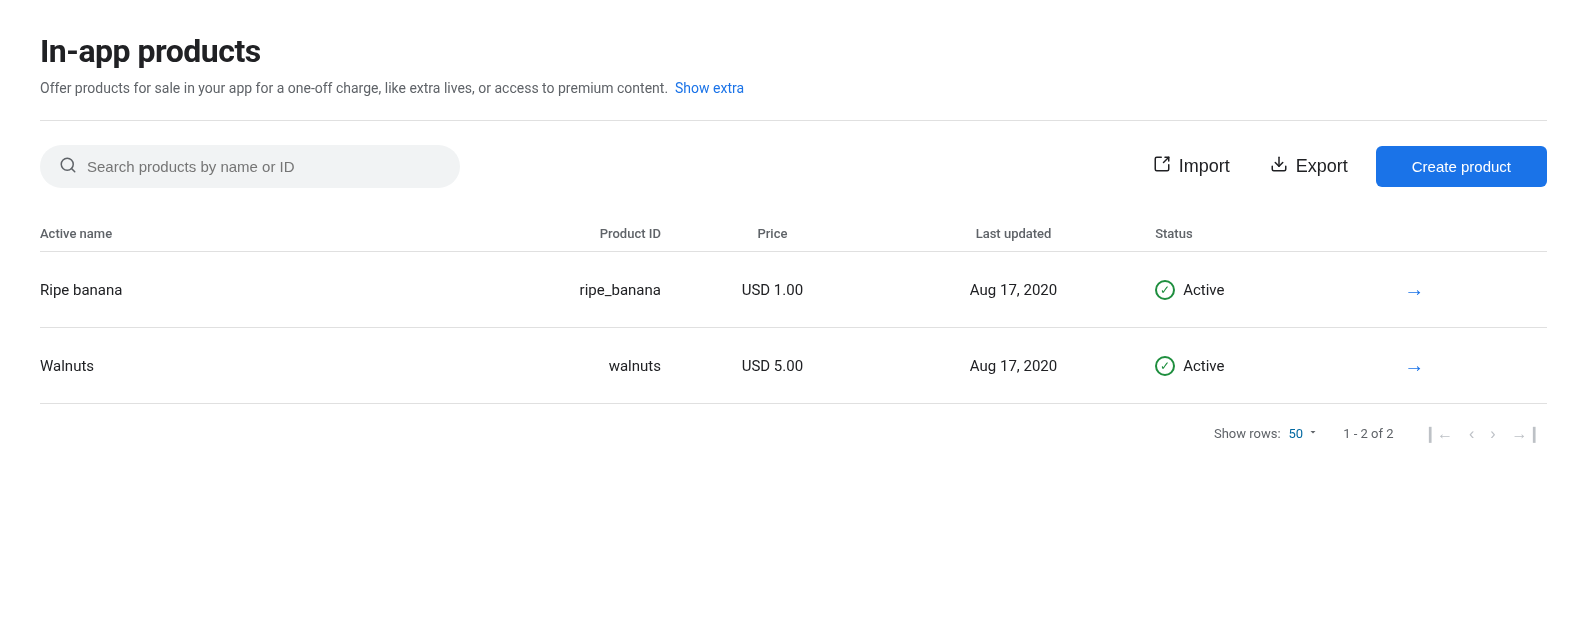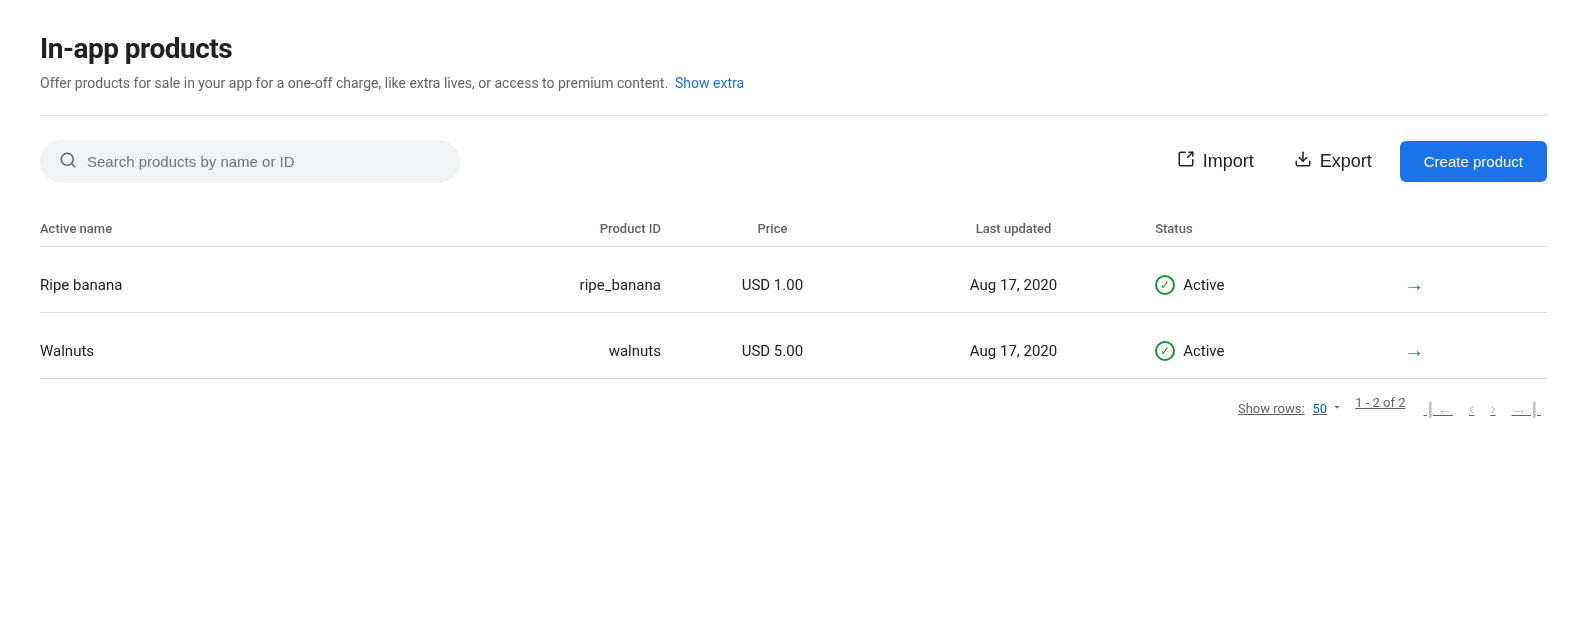--- a/index.html
+++ b/index.html
@@ -7,21 +7,21 @@
       font-family: 'Roboto', Arial, sans-serif;
       background: #fff;
       color: #202124;
       font-size: 14px;
     }
     .container {
       max-width: 1587px;
       padding: 32px 40px;
     }
     .page-title {
-      font-size: 28px;
+      font-size: 32px;
       font-weight: 700;
       color: #202124;
       margin-bottom: 10px;
       letter-spacing: -0.5px;
     }
     .subtitle {
       font-size: 14px;
       color: #5f6368;
       margin-bottom: 24px;
     }
@@ -73,21 +73,21 @@
       font-size: 18px;
       color: #202124;
       padding: 8px 12px;
       border-radius: 4px;
     }
     .create-btn {
       background: #1a73e8;
       color: #fff;
       border: none;
       border-radius: 6px;
-      padding: 12px 24px;
+      padding: 12px 36px;
       font-size: 15px;
       font-weight: 500;
       cursor: pointer;
       white-space: nowrap;
     }
     table {
       width: 100%;
       border-collapse: collapse;
     }
     thead th {
@@ -95,21 +95,21 @@
       font-size: 13px;
       font-weight: 500;
       color: #5f6368;
       padding: 10px 12px 10px 0;
       border-bottom: 1px solid #e0e0e0;
     }
     thead th.price-col, thead th.lastupdated-col {
       text-align: center;
     }
     tbody td {
-      padding: 22px 12px 12px 0;
+      padding: 22px 12px 22px 0;
       border-bottom: 1px solid #e0e0e0;
       font-size: 15px;
       color: #202124;
     }
     tbody td.price-col, tbody td.lastupdated-col {
       text-align: center;
     }
     .status-cell {
       display: flex;
       align-items: center;
@@ -132,26 +132,26 @@
       background: none;
       border: none;
       cursor: pointer;
       color: #1a73e8;
       font-size: 20px;
       padding: 4px 8px;
       border-radius: 4px;
     }
     .footer {
       display: flex;
+      align-items: center;
       justify-content: flex-end;
       padding: 16px 0 0 0;
-      gap: 12px;
+      gap: 24px;
       color: #5f6368;
       font-size: 13px;
-      text-decoration: underline;
     }
     .show-rows {
       display: flex;
       align-items: center;
       gap: 8px;
     }
     .rows-select {
       display: flex;
       align-items: center;
       gap: 4px;

